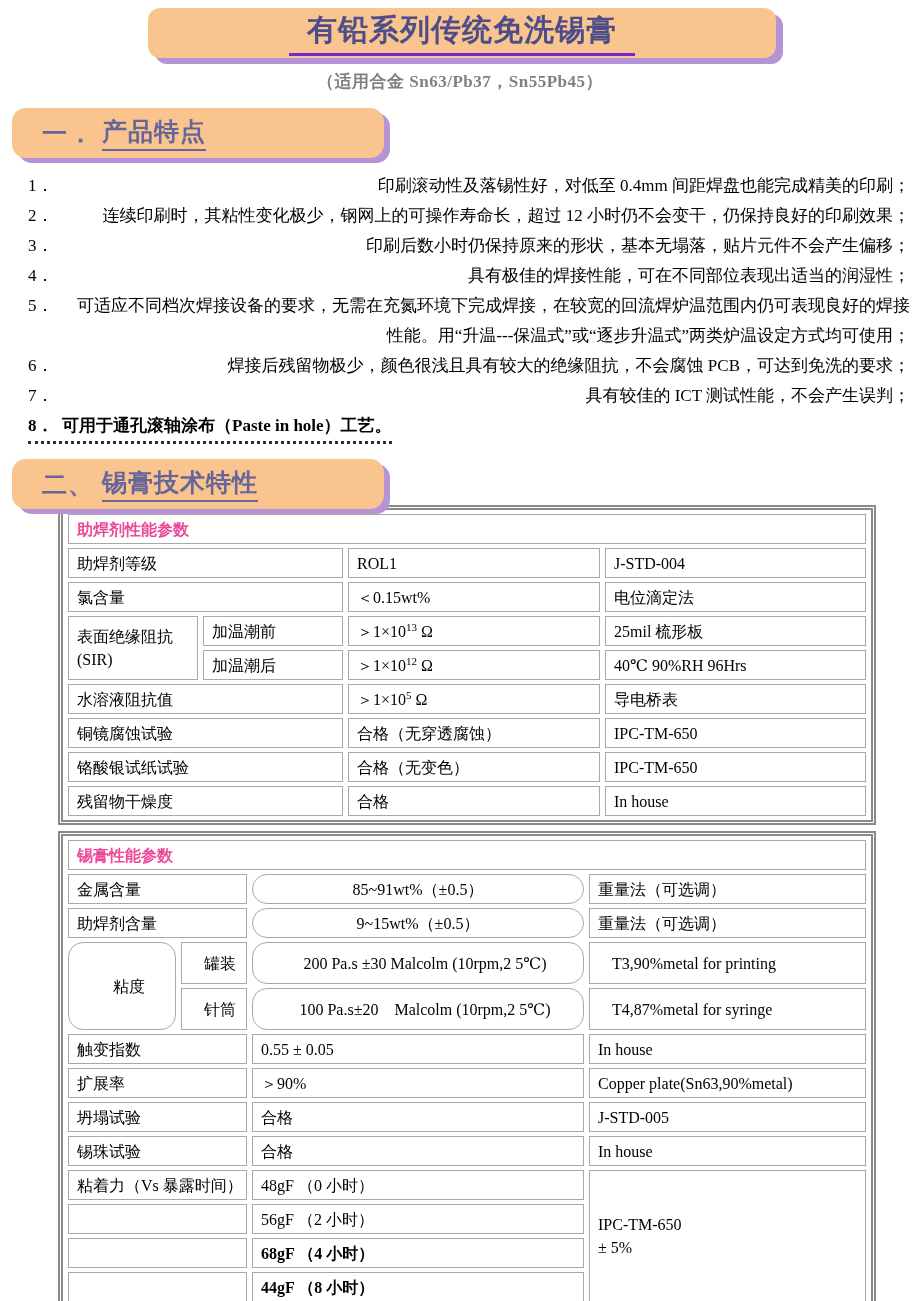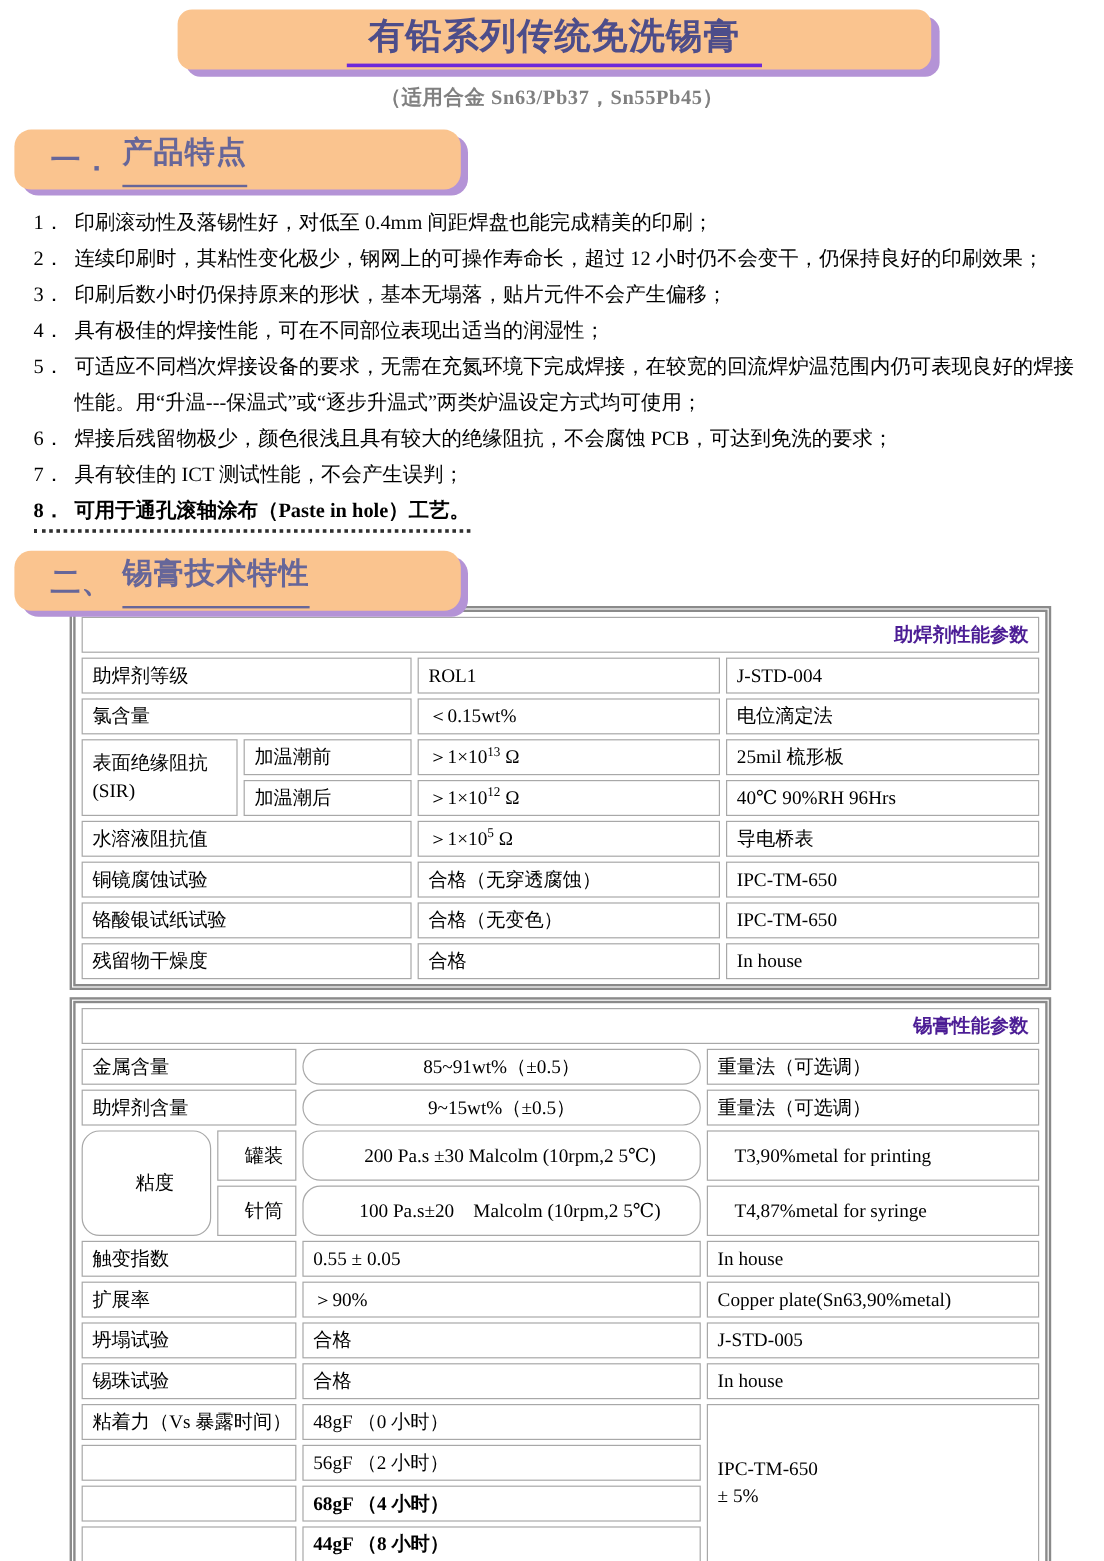--- a/index.html
+++ b/index.html
@@ -24,37 +24,37 @@
     letter-spacing:.5px;
   }
   
   .sec-head{
     position:relative;z-index:2;
     margin:15px 0 0 12px;width:372px;height:50px;box-sizing:border-box;
     background:#FAC48F;border-radius:14px;box-shadow:6px 5px 0 #B493D6;
     display:flex;align-items:center;padding-left:30px;
     font-size:25px;font-weight:bold;color:#666699;letter-spacing:1px;
   }
-  .sec-head .sec-title{border-bottom:2px solid #666699;padding-bottom:11px;margin-left:8px;}
+  .sec-head .sec-title{border-bottom:2px solid #666699;padding-bottom:1px;margin-left:8px;}
   
   .features{margin:13px 0 0 28px;font-size:17px;line-height:30px;}
   .feat{display:flex;}
   .feat .num{width:34px;flex:0 0 34px;}
-  .feat .txt{width:848px;}
+  .feat .txt{width:848px;text-align:right;}
   .feat-bold{font-weight:bold;}
   .feat-bold .dotted-wrap{border-bottom:3px dotted #303030;padding-bottom:0px;width:fit-content;display:flex;}
   
   .tables{position:relative;z-index:1;margin:-4px 0 0 58px;width:818px;}
   .tbl-outer{border:5px double #8a8a8a;background:#fff;box-sizing:border-box;margin-bottom:6px;}
   table{border-collapse:separate;border-spacing:5px 4px;width:100%;table-layout:fixed;}
   td{
     border:1px solid #a8a8a8;padding:2px 8px;vertical-align:middle;
     font-size:16px;line-height:21px;height:24px;overflow:hidden;white-space:nowrap;
   }
-  tr.hdr td{color:#4c1d95;font-weight:bold;font-size:16px;text-align:right;}
+  tr.hdr td{color:#ec4899;font-weight:bold;font-size:16px;}
   td.center{text-align:center;border-radius:15px;}
   td.bold{font-weight:bold;}
   td.vmid{vertical-align:middle;}
   tr.tall td{height:36px;padding-left:22px;}
   sup{font-size:11px;line-height:0;}
   .two-line div{line-height:23px;}
 </style>
 </head>
 <body>
 

